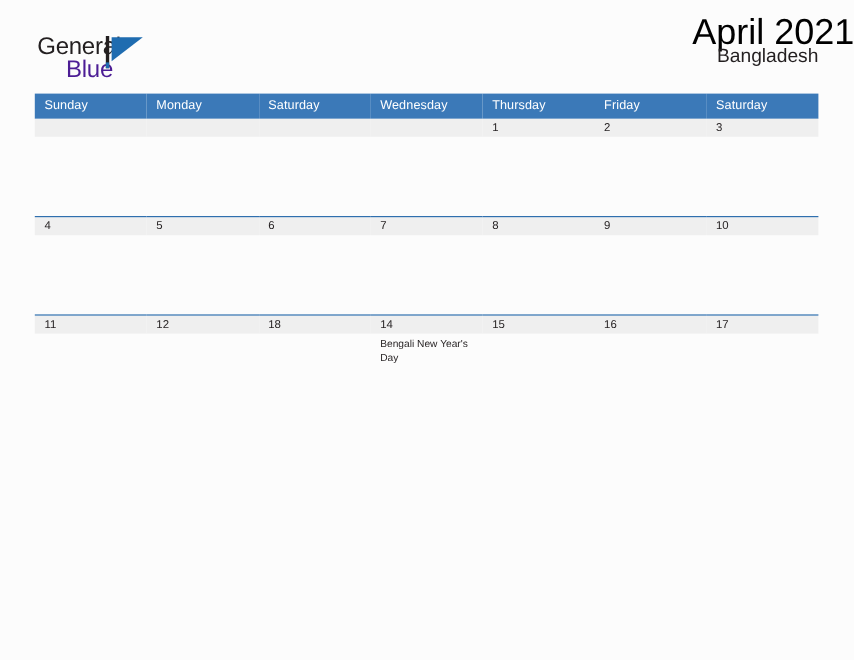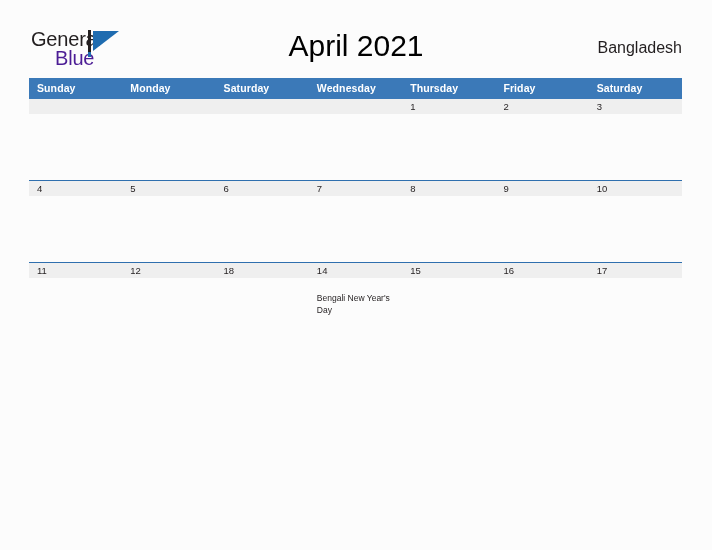--- a/index.html
+++ b/index.html
@@ -56,23 +56,23 @@
     position: absolute;
     left: 57px;
     top: 2px;
     width: 32px;
     height: 27px;
   }
 
   .month-title {
     position: absolute;
     left: 0;
-    top: 29px;
-    width: 712px;
-    text-align: center;
+    top: 11px;
+    width: 712px;
+    text-align: right;
     font-size: 30px;
     color: #000000;
     font-weight: normal;
     letter-spacing: 0px;
   }
 
   .country {
     position: absolute;
     right: 30px;
     top: 39px;
@@ -92,21 +92,21 @@
     border-collapse: collapse;
     table-layout: fixed;
     width: 653px;
   }
   .cal-table col { width: 93.28px; }
 
   .cal-table thead th {
     background: #3b79b8;
     color: #ffffff;
     font-size: 10.5px;
-    font-weight: bold;
+    font-weight: normal;
     text-align: left;
     padding: 4px 0 5px 8px;
     height: 9px;
     vertical-align: middle;
     letter-spacing: 0.1px;
   }
 
   .week-row td {
     vertical-align: top;
     padding: 0;
@@ -130,21 +130,20 @@
     color: transparent;
   }
   .cell-body {
     padding: 3px 7px 0 8px;
     font-size: 8.5px;
     line-height: 11.5px;
     color: #231f20;
   }
   .event {
     display: block;
-    margin-top: 12px;
   }
 </style>
 </head>
 <body>
 
 <div class="page">
 
   <div class="top-bar">
 
     <div class="logo">

